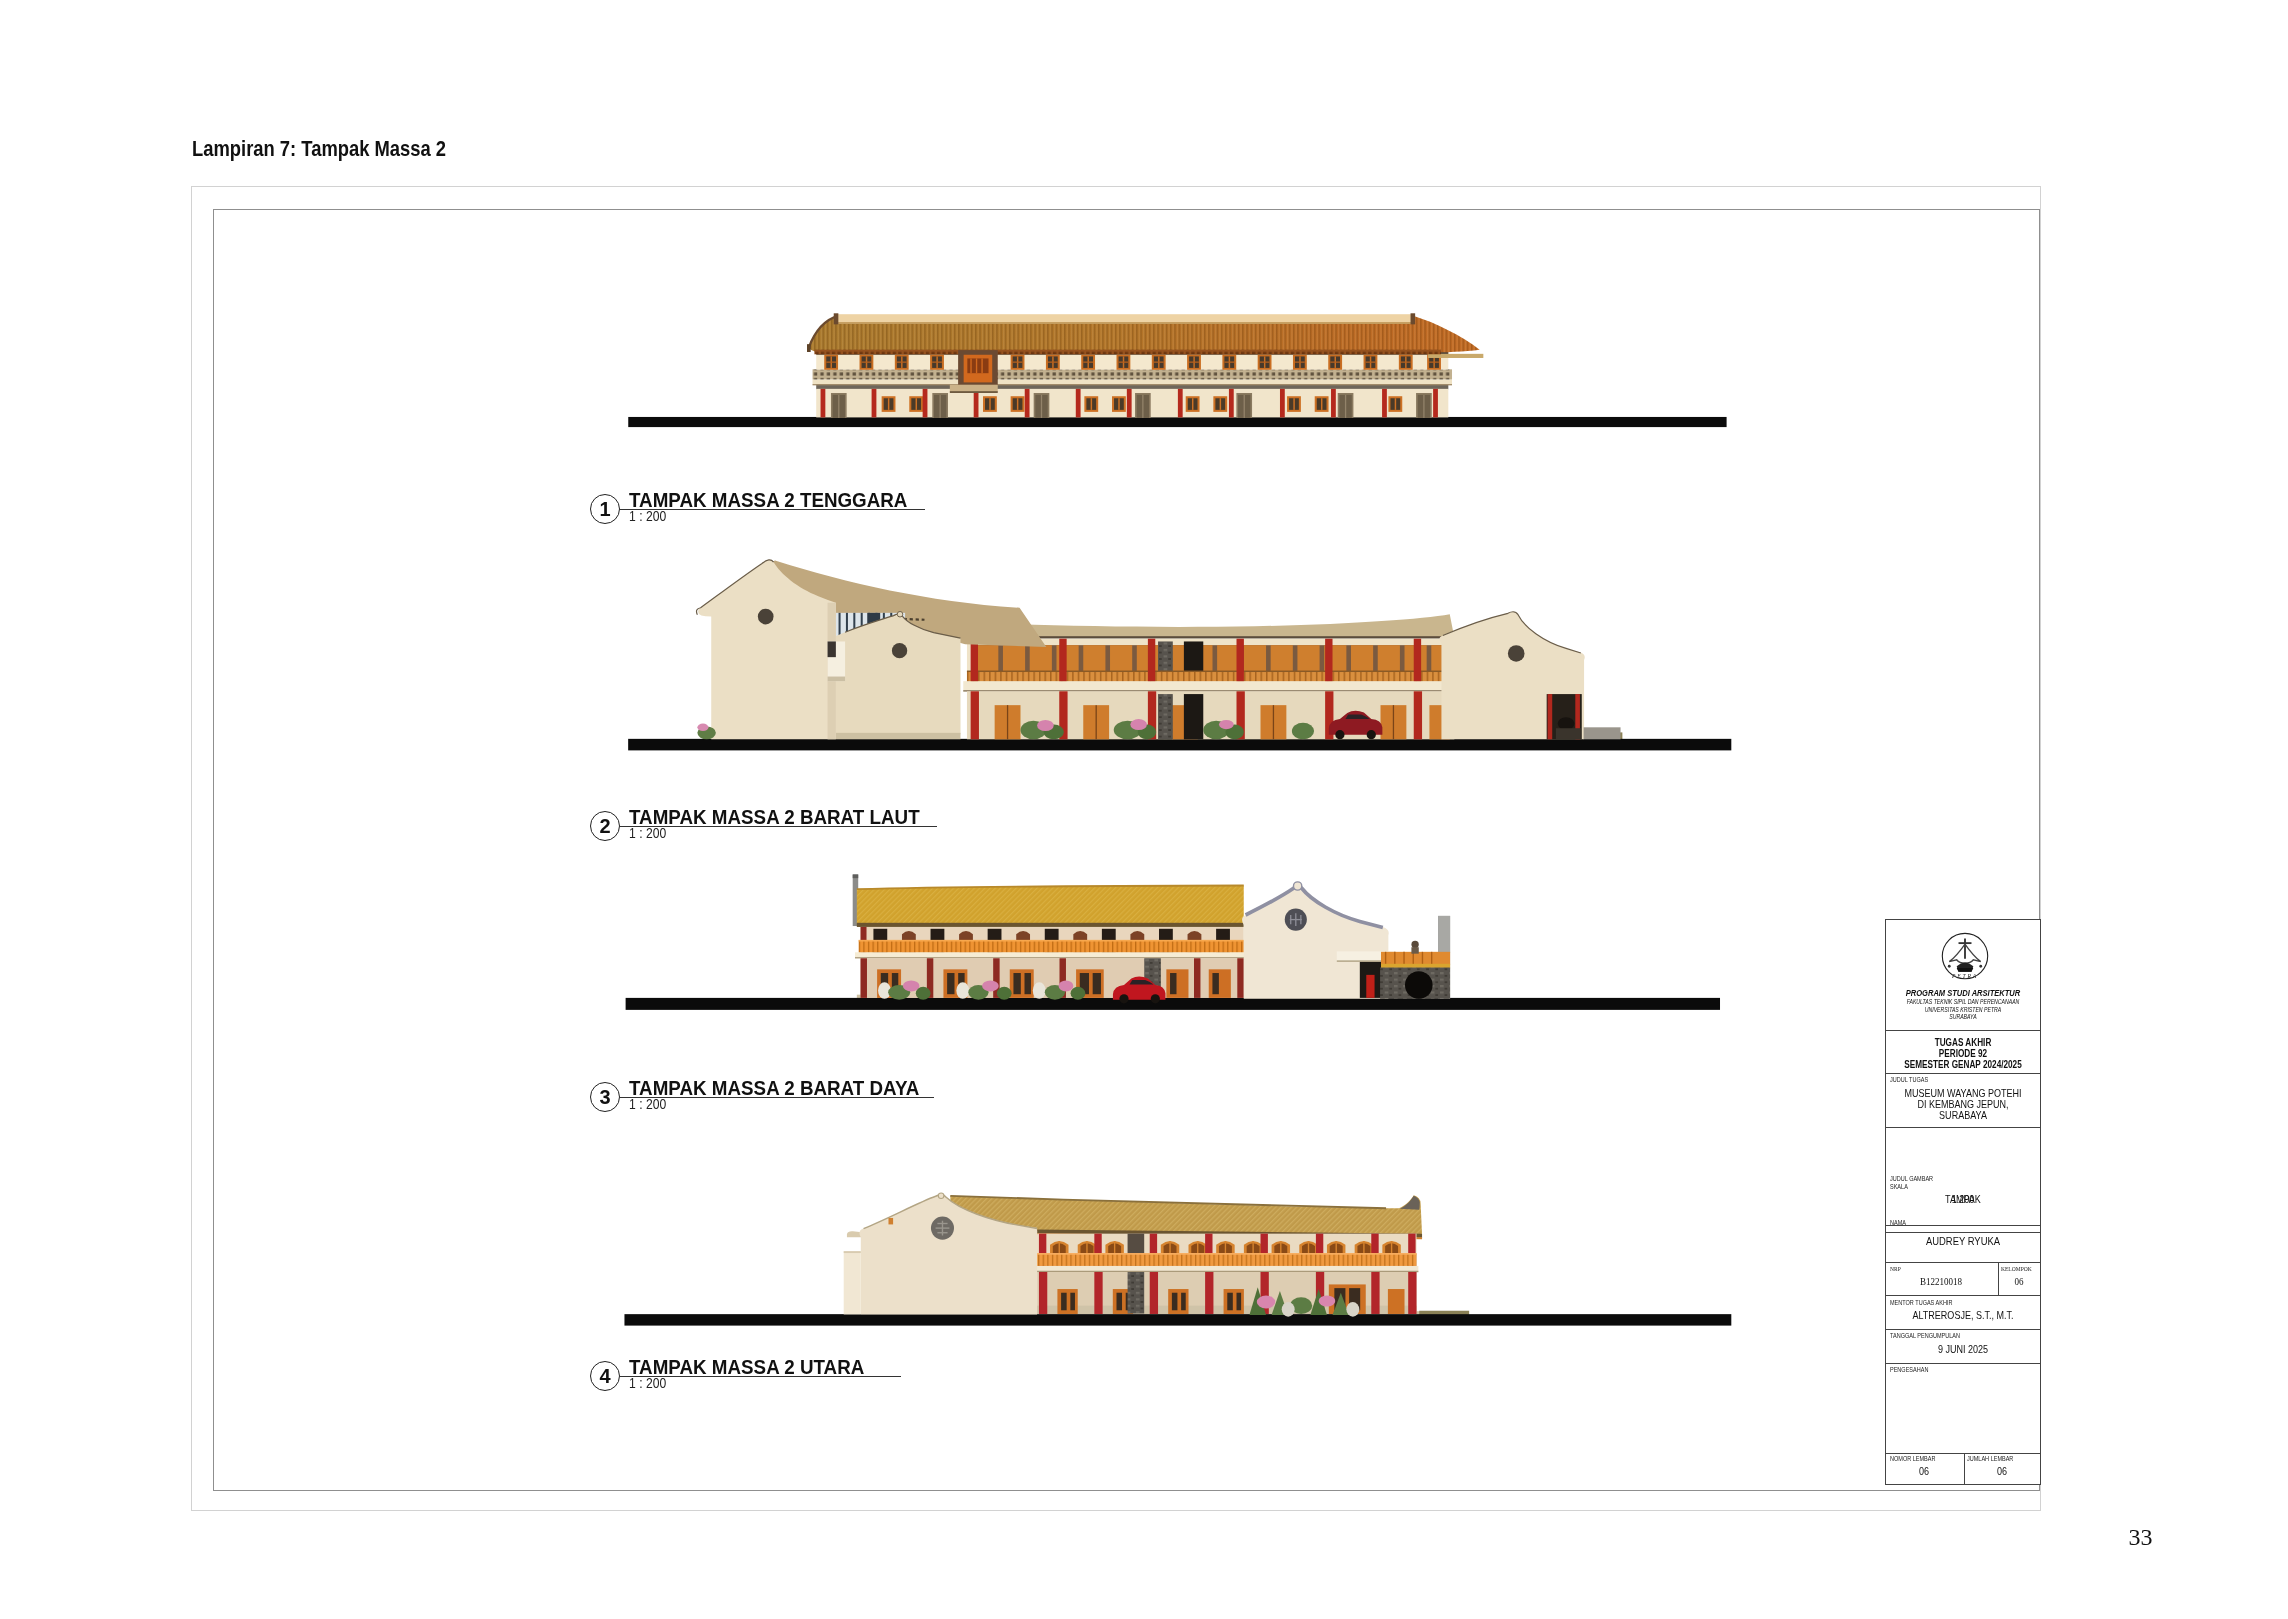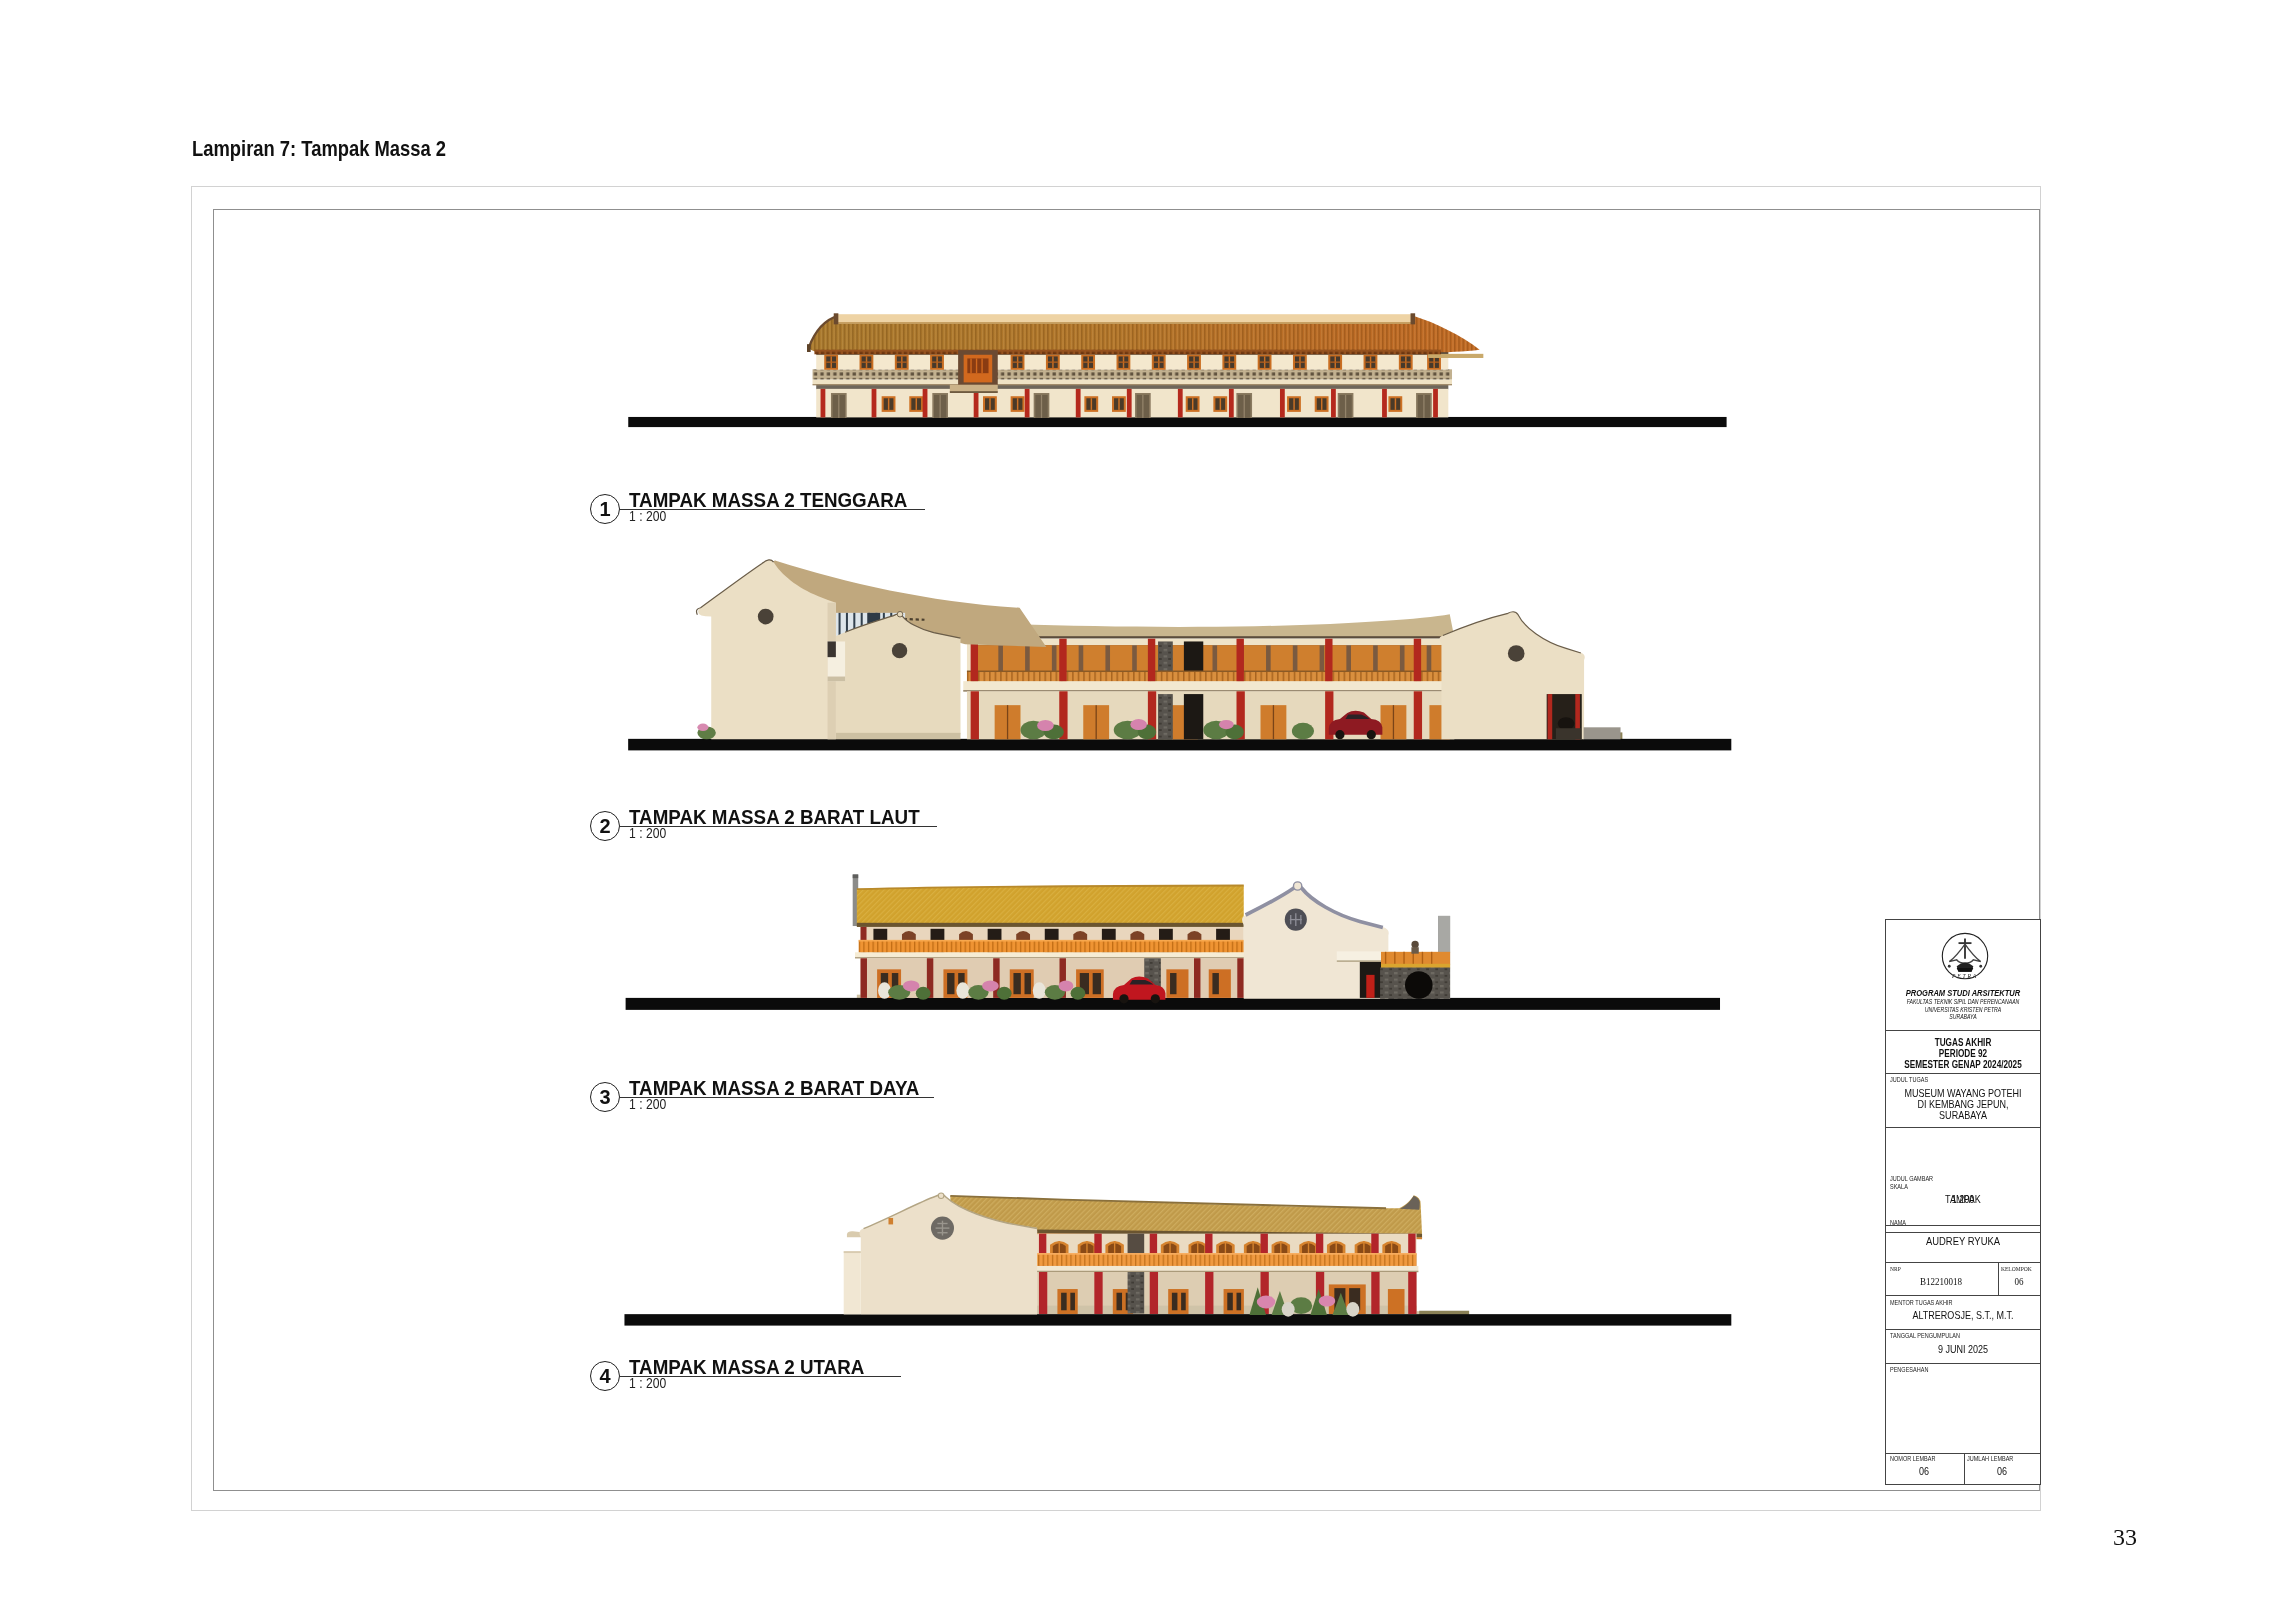--- a/index.html
+++ b/index.html
@@ -14,21 +14,21 @@
             border:1.8px solid #8f8f8f;box-sizing:border-box;}
   .lbl{position:absolute;}
   .lbl .circ{position:absolute;width:30px;height:30px;border:1.7px solid #222;border-radius:50%;
              box-sizing:border-box;text-align:center;font-weight:bold;font-size:20px;color:#111;
              line-height:28px;background:#fff;}
   .lbl .ttl{position:absolute;font-weight:bold;font-size:21px;color:#111;white-space:nowrap;
              transform:scaleX(0.895);transform-origin:left top;}
   .lbl .uline{position:absolute;height:1.8px;background:#333;}
   .lbl .scl{position:absolute;font-size:14.3px;color:#222;white-space:nowrap;
              transform:scaleX(0.85);transform-origin:left top;}
-  .pgnum{position:absolute;left:2113px;top:1524px;width:55px;text-align:left;
+  .pgnum{position:absolute;left:2113px;top:1524px;width:55px;text-align:center;
          font-family:"Liberation Serif",serif;font-size:24px;color:#111;}
   
   .tb{position:absolute;left:1885px;top:919px;width:156px;height:566px;background:#fff;
       border:1.5px solid #444;box-sizing:border-box;font-family:"Liberation Sans",sans-serif;}
   .tb .row{position:absolute;left:0;width:100%;border-bottom:1.3px solid #444;box-sizing:border-box;}
   .tb .tag{position:absolute;left:3.7px;top:1.8px;font-size:6.5px;color:#222;
       transform:scaleX(0.85);transform-origin:left top;white-space:nowrap;}
   .tb .cv{position:absolute;left:0;width:100%;text-align:center;color:#111;
       transform:scaleX(0.82);white-space:nowrap;}
 </style>

